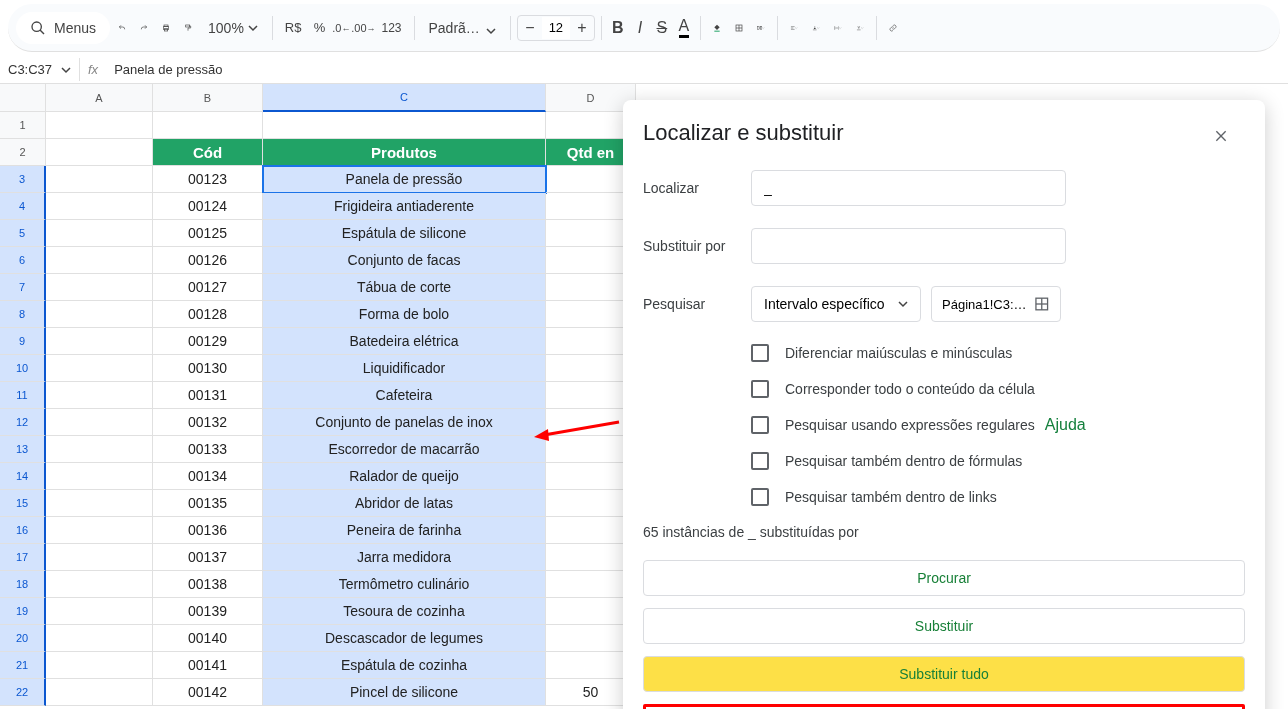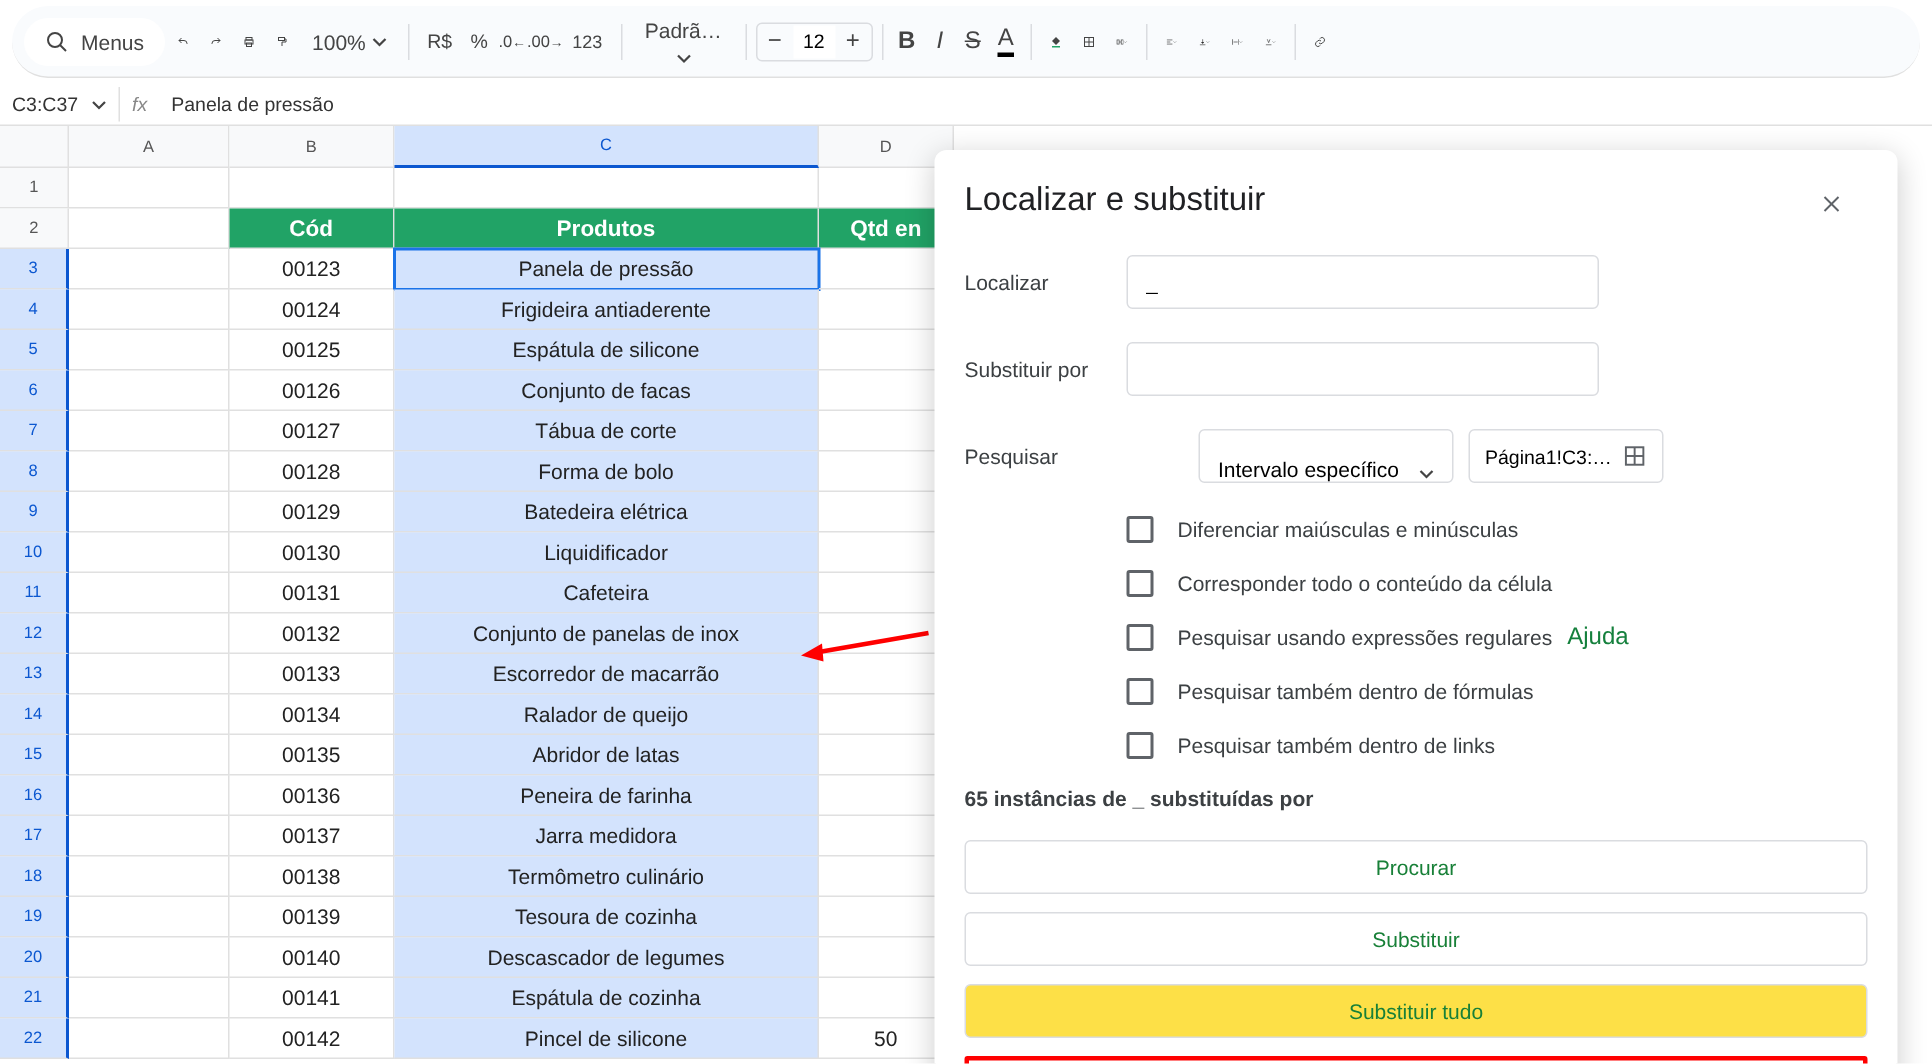--- a/index.html
+++ b/index.html
@@ -4,21 +4,21 @@
 <style>
 * { box-sizing: border-box; margin: 0; padding: 0; font-family: Arial, sans-serif; }
 body { background: #fff; overflow: hidden; width: 1288px; height: 709px; position: relative; }
 
 
 .toolbar { display: flex; align-items: center; padding: 6px 8px; gap: 2px; border-bottom: 1px solid #e0e0e0; height: 48px; background: #f9fbfd; border-radius: 24px; margin: 4px 8px; }
 .menus-btn { display: flex; align-items: center; gap: 8px; background: #fff; border: none; border-radius: 20px; padding: 8px 14px; font-size: 14px; color: #444; cursor: pointer; }
 .tb-icon { width: 20px; height: 20px; display: inline-flex; align-items: center; justify-content: center; color: #444; cursor: pointer; padding: 6px; border-radius: 4px; }
 .tb-sep { width: 1px; height: 24px; background: #dadce0; margin: 0 4px; }
 .zoom { font-size: 14px; color: #444; padding: 4px 8px; cursor: pointer; display: flex; align-items: center; gap: 4px; }
-.font-name { font-size: 14px; color: #444; padding: 4px 8px; cursor: pointer; display: flex; align-items: center; gap: 6px; min-width: 70px; flex-direction: column; }
+.font-name { font-size: 14px; color: #444; padding: 4px 8px; cursor: pointer; display: flex; align-items: flex-end; gap: 6px; min-width: 70px; }
 .font-size { display: flex; align-items: center; border: 1px solid #dadce0; border-radius: 4px; }
 .font-size button { border: none; background: none; width: 24px; height: 24px; cursor: pointer; font-size: 16px; color: #444; }
 .font-size input { width: 28px; height: 22px; border: none; text-align: center; font-size: 13px; outline: none; }
 
 
 .formula-bar { display: flex; align-items: center; border-bottom: 1px solid #e0e0e0; height: 28px; }
 .name-box { width: 80px; padding: 4px 8px; font-size: 13px; color: #333; display: flex; align-items: center; justify-content: space-between; border-right: 1px solid #e0e0e0; }
 .fx { padding: 0 8px; color: #888; font-style: italic; font-size: 13px; }
 .formula-input { flex: 1; padding: 4px 8px; font-size: 13px; color: #333; }
 
@@ -45,27 +45,27 @@
 .col-C { width: 283px; }
 .col-D { width: 90px; }
 
 
 .dialog { position: absolute; top: 100px; left: 623px; width: 642px; background: #fff; border-radius: 8px; box-shadow: 0 4px 20px rgba(0,0,0,0.2); padding: 20px; }
 .dialog-title { font-size: 22px; color: #202124; margin-bottom: 24px; }
 .dialog-close { position: absolute; top: 20px; right: 20px; background: none; border: none; font-size: 20px; color: #5f6368; cursor: pointer; width: 32px; height: 32px; border-radius: 50%; }
 .dialog-row { display: flex; align-items: center; margin-bottom: 22px; }
 .dialog-label { width: 108px; font-size: 14px; color: #3c4043; }
 .dialog-input { width: 315px; height: 36px; border: 1px solid #dadce0; border-radius: 4px; padding: 0 12px; font-size: 14px; }
-.dialog-select { width: 170px; height: 36px; border: 1px solid #dadce0; border-radius: 4px; padding: 0 12px; font-size: 14px; display: flex; align-items: flex-end; justify-content: space-between; cursor: pointer; background: #fff; margin-left: 48px; }
+.dialog-select { width: 170px; height: 36px; border: 1px solid #dadce0; border-radius: 4px; padding: 0 12px; font-size: 14px; display: flex; align-items: center; justify-content: space-between; cursor: pointer; background: #fff; }
 .range-input { width: 130px; height: 36px; border: 1px solid #dadce0; border-radius: 4px; padding: 0 10px; font-size: 13px; margin-left: 10px; display: flex; align-items: center; justify-content: space-between; }
 .checkbox-row { display: flex; align-items: center; margin-bottom: 18px; padding-left: 108px; }
 .checkbox { width: 18px; height: 18px; border: 2px solid #5f6368; border-radius: 2px; margin-right: 16px; cursor: pointer; }
 .checkbox-label { font-size: 14px; color: #3c4043; }
 .help-link { color: #15803d; margin-left: 10px; cursor: pointer; }
-.status-msg { font-size: 14px; font-weight: bold; color: #3c4043; margin: 18px 0 20px; }
+.status-msg { font-size: 14px; font-weight: normal; color: #3c4043; margin: 18px 0 20px; }
 .dialog-buttons { display: flex; gap: 12px; flex-direction: column; }
 .dlg-btn { height: 36px; padding: 0 20px; border-radius: 4px; font-size: 14px; font-weight: 500; cursor: pointer; border: 1px solid #dadce0; background: #fff; color: #188038; }
 .dlg-btn.replace-all { background: #fde047; }
 .dlg-btn.primary { background: #188038; color: #fff; border: 1px solid #188038; }
 .highlight-box { border: 3px solid #ff0000; border-radius: 2px; padding: 2px; }
 
 
 .arrow { position: absolute; top: 417px; left: 534px; pointer-events: none; }
 
 svg { display: block; }

